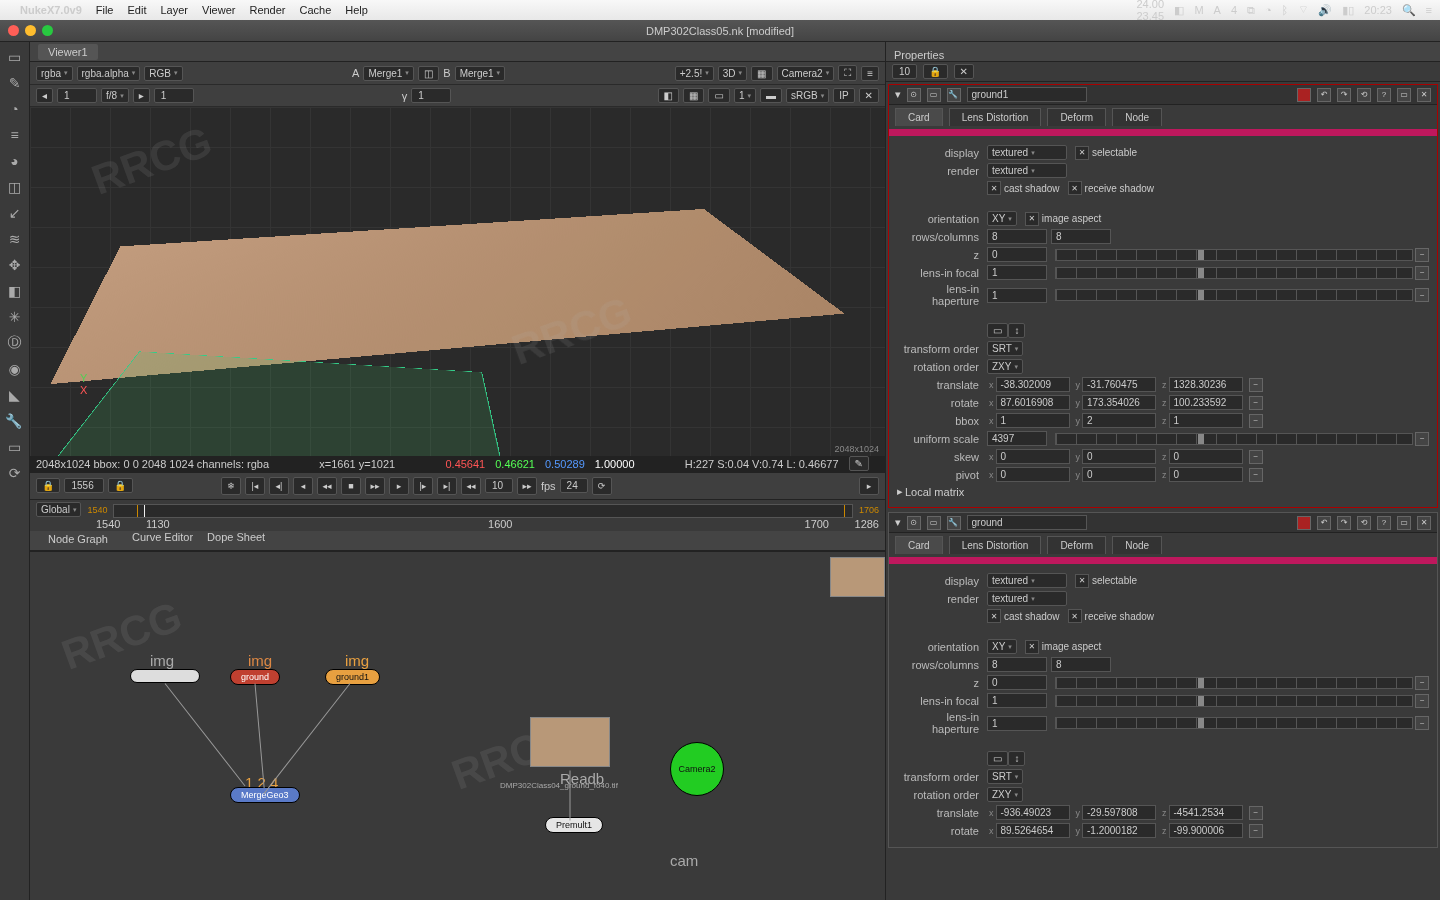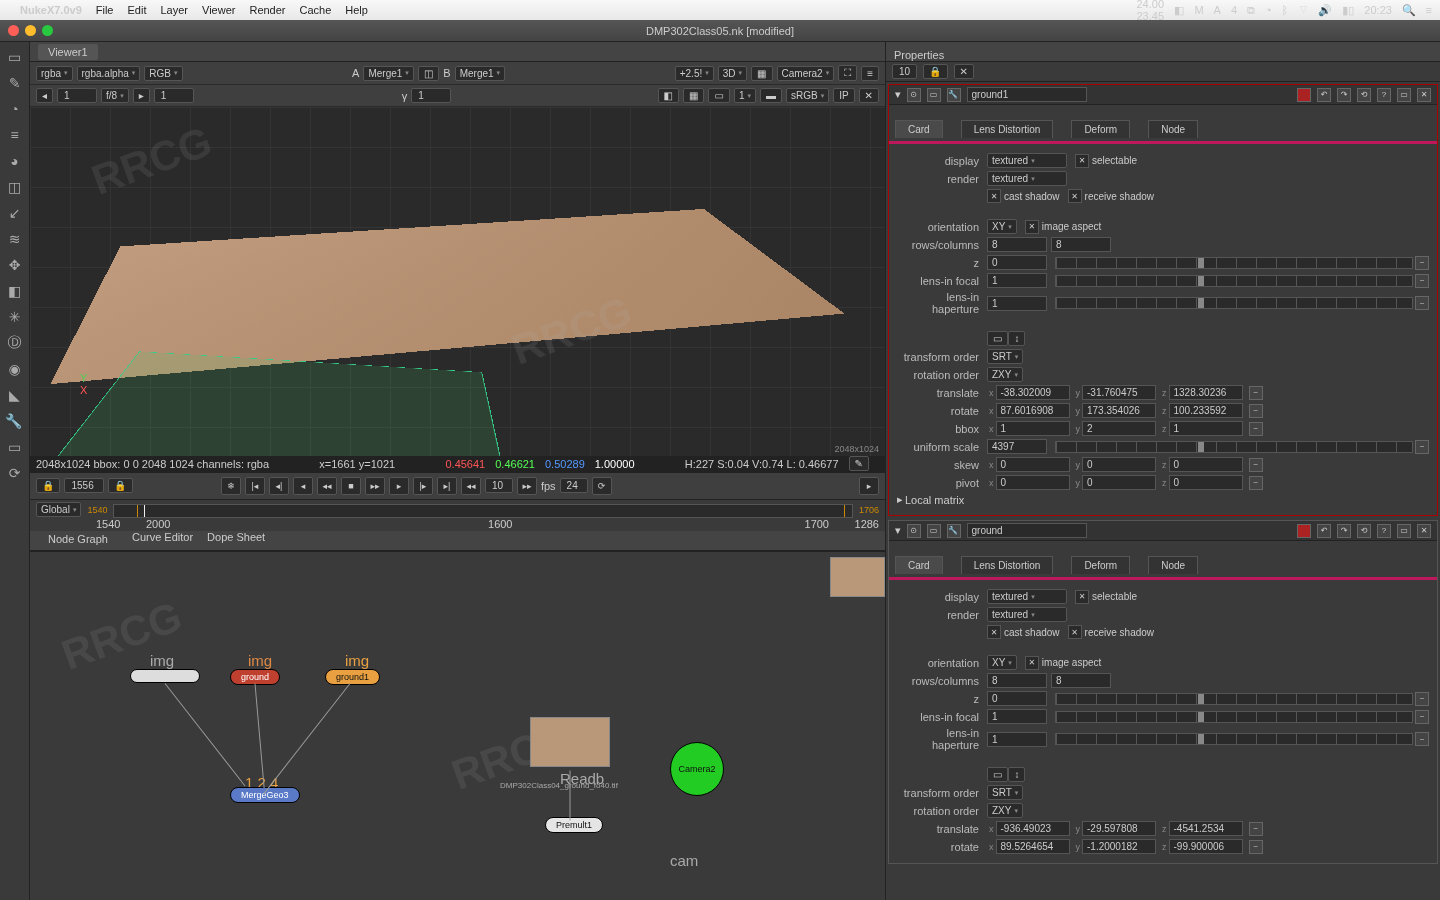--- a/index.html
+++ b/index.html
@@ -53,21 +53,21 @@
 .wire { position:absolute; background:#999; height:1px; transform-origin:left; }
 .props { width:555px; background:#3a3a3a; border-left:1px solid #222; display:flex; flex-direction:column; overflow:hidden; }
 .props-header { height:20px; background:#444; display:flex; align-items:flex-end; padding:0 8px; border-bottom:1px solid #222; }
 .props-toolbar { height:20px; display:flex; align-items:center; padding:0 6px; gap:6px; border-bottom:1px solid #222; }
 .prop-card { border:1px solid #a00; margin:2px; background:#3a3a3a; }
 .prop-card.noborder { border:1px solid #555; }
 .pc-head { height:20px; display:flex; align-items:center; padding:0 6px; gap:6px; background:#333; border-bottom:1px solid #222; }
 .pc-head .spacer { flex:1; }
 .pc-head input { background:#2a2a2a; border:1px solid #555; color:#ccc; padding:1px 4px; width:120px; font-size:10px; }
 .pc-head .hbtn { width:14px; height:14px; background:#444; border:1px solid #666; font-size:8px; display:flex; align-items:center; justify-content:center; }
-.pc-tabs { display:flex; gap:18px; padding:3px 6px; border-bottom:3px solid #be185d;margin-top:12px; }
+.pc-tabs { display:flex; gap:6px; padding:3px 6px; border-bottom:7px solid #be185d; }
 .pc-tabs .tab { padding:3px 12px; background:#333; border:1px solid #555; border-bottom:none; font-size:10px; }
 .pc-tabs .tab.active { background:#4a4a4a; }
 .pc-body { padding:6px 8px; }
 .prow { display:flex; align-items:center; margin:3px 0; font-size:10px; }
 .prow .lbl { width:90px; text-align:right; padding-right:8px; color:#bbb; }
 .prow .fld { background:#2a2a2a; border:1px solid #555; padding:1px 4px; min-width:60px; font-size:10px; margin-right:4px; }
 .prow .slider { flex:1; height:12px; background:#2a2a2a; border:1px solid #555; position:relative; margin-left:4px; background-image:linear-gradient(90deg,#555 1px,transparent 1px); background-size:20px 100%; }
 .prow .slider::before { content:""; position:absolute; left:40%; top:0; width:6px; height:100%; background:#888; }
 .prow .xsmall { font-size:9px; color:#888; margin:0 2px; }
 .chk { display:inline-flex; align-items:center; gap:3px; font-size:10px; }
@@ -238,21 +238,21 @@
         <span style="color:#c80;font-size:9px">1540</span>
         <div class="track" style="flex:1">
           <div class="marker" style="left:3%;background:#c80"></div>
           <div class="marker" style="left:4%;background:#eee"></div>
           <div class="marker" style="right:1%;background:#c80"></div>
         </div>
         <span style="color:#c80;font-size:9px">1706</span>
       </div>
       <div style="display:flex;font-size:8px;color:#888;padding-left:60px">
         <span style="flex:0 0 50px">1540</span>
-        <span style="flex:0 0 50px">2000</span>
+        <span style="flex:0 0 50px">1130</span>
         <span style="flex:1;text-align:center">1600</span>
         <span style="flex:0 0 50px">1700</span>
         <span>1286</span>
       </div>
     </div>
 
     <div class="ng-tabs">
       <span class="active" style="padding:2px 10px">Node Graph</span>
       <span>Curve Editor</span>
       <span>Dope Sheet</span>

